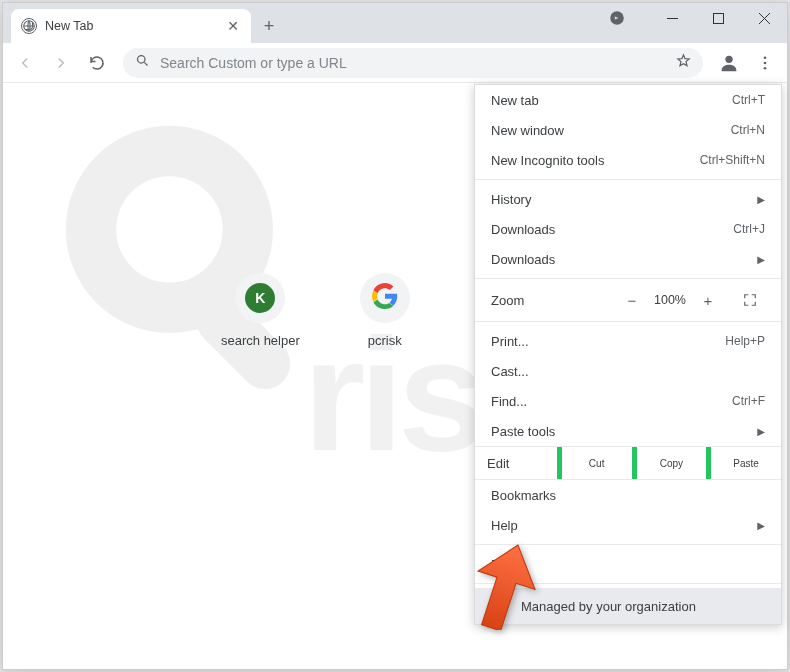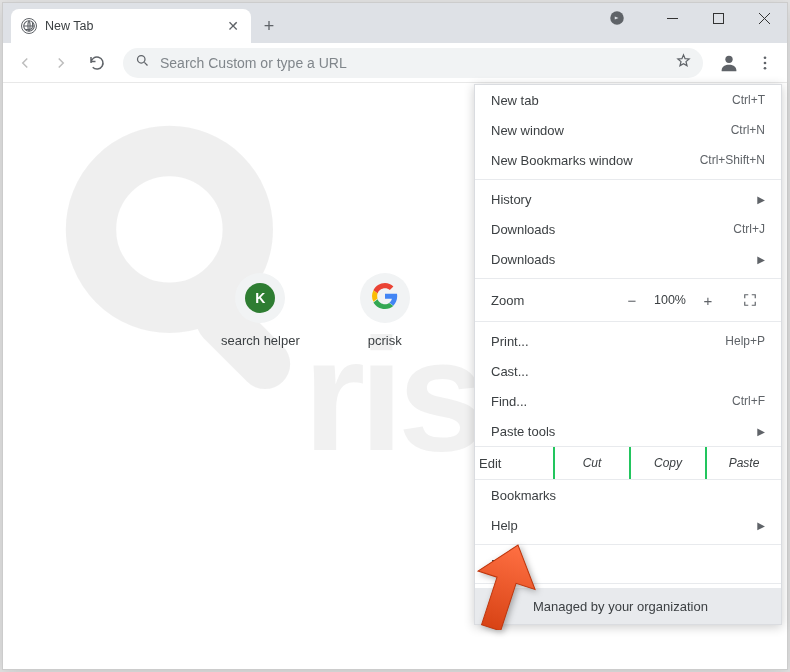--- a/index.html
+++ b/index.html
@@ -58,23 +58,23 @@
 .menu-arrow { color: #5f6368; font-size: 10px; margin-left: 8px; }
 .menu-sep { height: 1px; background: #e8eaed; margin: 4px 0; }
 .zoom-row { height: 34px; display: flex; align-items: center; padding: 0 16px; }
 .zoom-row .menu-label { flex: 1; }
 .zoom-ctrl { display: flex; align-items: center; gap: 0; }
 .zoom-btn { width: 30px; height: 26px; display: flex; align-items: center; justify-content: center; color: #5f6368; cursor: pointer; font-size: 15px; }
 .zoom-val { width: 46px; text-align: center; font-size: 12.5px; }
 .fullscreen-btn { width: 30px; display: flex; align-items: center; justify-content: center; margin-left: 12px; }
 .fullscreen-btn svg { width: 14px; height: 14px; stroke: #5f6368; fill: none; stroke-width: 2; }
 .edit-row { height: 34px; display: flex; align-items: center; border-top: 1px solid #e8eaed; border-bottom: 1px solid #e8eaed; }
-.edit-row .menu-label { padding-left: 4px; width: 100px; }
-.edit-btn { flex: 1; height: 100%; border-left: 2px solid #22c55e; display: flex; align-items: center; justify-content: center; font-size: 12px; cursor: pointer; font-style: italic; }
-.managed-item { height: 36px; display: flex; align-items: center; padding: 0 16px; gap: 26px; background: #e8eaed; cursor: pointer; }
+.edit-row .menu-label { padding-left: 12px; width: 100px; }
+.edit-btn { flex: 1; height: 100%; border-left: 5px solid #22c55e; display: flex; align-items: center; justify-content: center; font-size: 10px; cursor: pointer; }
+.managed-item { height: 36px; display: flex; align-items: center; padding: 0 16px; gap: 14px; background: #e8eaed; cursor: pointer; }
 .managed-item svg { width: 16px; height: 16px; fill: #5f6368; }
 
 
 .arrow-pointer { position: absolute; top: 540px; left: 460px; pointer-events: none; }
 .arrow-pointer svg { width: 80px; height: 90px; filter: drop-shadow(2px 2px 3px rgba(0,0,0,0.3)); }
 </style>
 </head>
 <body>
 
 <div class="window">
@@ -195,21 +195,21 @@
 <div class="dropdown">
   <div class="menu-item">
       <span class="menu-label">New tab</span>
       <span class="menu-shortcut">Ctrl+T</span>
     </div>
   <div class="menu-item">
       <span class="menu-label">New window</span>
       <span class="menu-shortcut">Ctrl+N</span>
     </div>
   <div class="menu-item">
-      <span class="menu-label">New Bookmarks window</span>
+      <span class="menu-label">New Incognito tools</span>
       <span class="menu-shortcut">Ctrl+Shift+N</span>
     </div>
   <div class="menu-sep"></div>
   <div class="menu-item">
       <span class="menu-label">History</span>
       <span class="menu-arrow">▶</span>
     </div>
   <div class="menu-item">
       <span class="menu-label">Downloads</span>
       <span class="menu-shortcut">Ctrl+J</span>

